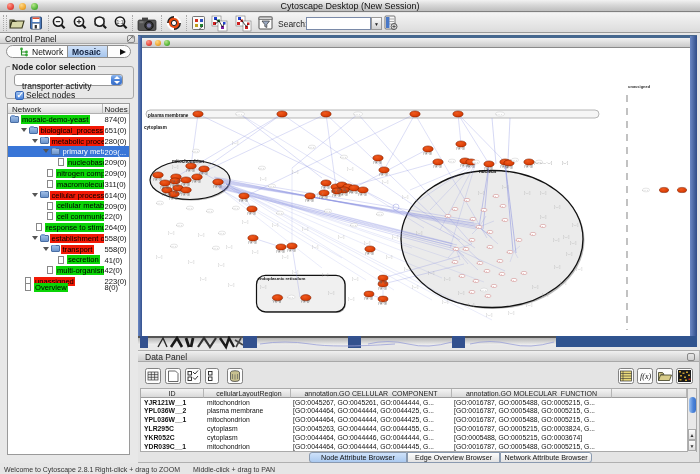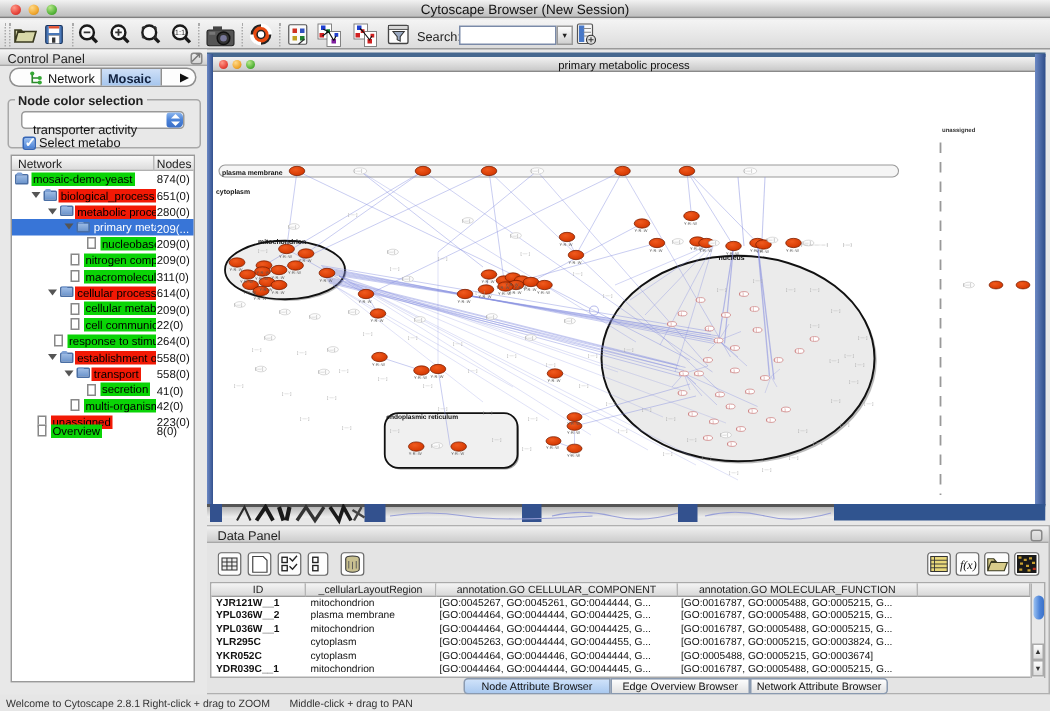--- a/index.html
+++ b/index.html
@@ -63,21 +63,21 @@
 .btab{position:absolute;top:452px;height:11px;border:1px solid #8a9ab0;background:linear-gradient(#fdfdfd,#e2e2e2);font-size:7.2px;color:#111;text-align:center;line-height:10px;margin-left:31px;}
 #statusbar{position:absolute;left:0;top:463px;width:700px;height:11px;background:#e6e6e6;font-size:7px;color:#333;}
 #statusbar span{position:absolute;top:2.5px;}
 </style></head>
 <body>
 <div id="app">
 <div id="titlebar">
  <div class="mbtn" style="left:7px;background:radial-gradient(circle at 35% 30%,#ff9a8a,#e8463c 60%,#b02820);"></div>
  <div class="mbtn" style="left:19px;background:radial-gradient(circle at 35% 30%,#ffd988,#f0a830 60%,#c07810);"></div>
  <div class="mbtn" style="left:31px;background:radial-gradient(circle at 35% 30%,#b8e88a,#58b63c 60%,#2f8818);"></div>
- <div class="t">Cytoscape Browser (New Session)</div>
+ <div class="t">Cytoscape Desktop (New Session)</div>
 </div>
 <div id="toolbar">
  <div class="sep" style="left:3px"></div>
       <div class="sep" style="left:5.5px"></div>
  <div class="sep" style="left:48px"></div>
       <div class="sep" style="left:132px"></div>
  <div class="sep" style="left:161px"></div>
       <div class="sep" style="left:186px"></div>
  <svg class="abs" style="left:0;top:0" width="400" height="20" viewBox="0 0 400 20">
         <path d="M10 15 L12 8 L24 8 L22 15 Z M10 15 L10 7 L14 7 L15.5 8.5 L12 8.5" fill="#d8d8a8" stroke="#3a3a20" stroke-width="1.1"></path>
@@ -165,21 +165,21 @@
       </svg>
 </div>
 <div id="grpbox">
       <div class="lbl">Node color selection</div>
  <div id="combo">
         <div class="t">transporter activity</div>
         <div class="btn"></div>
       </div>
  <div id="chk"></div>
 </div>
-<div id="chk-lbl">Select metabo</div>
+<div id="chk-lbl">Select nodes</div>
 <div id="treebox">
 <div id="treehead">
         <span class="n1">Network</span>
         <div class="vl"></div>
         <span class="n2">Nodes</span>
       </div>
 <div class="trow" style="top:10.0px">
         <div class="fold" style="left:2.0px"></div>
         <div class="lab g" style="left:12.5px;max-width:83.0px;overflow:hidden">mosaic-demo-yeast</div>
         <div class="cnt">874(0)</div>
@@ -271,21 +271,20 @@
         <div class="cnt">8(0)</div>
       </div>
 </div>
 <div id="netwin-t"></div>
 <div id="netwin-l"></div>
 <div id="netwin-r"></div>
 <div id="nettitle">
  <div class="mbtn" style="left:4px;top:2px;width:6px;height:6px;background:radial-gradient(circle at 35% 30%,#ff9a8a,#e8463c 60%,#b02820);"></div>
  <div class="mbtn" style="left:13px;top:2px;width:6px;height:6px;background:radial-gradient(circle at 35% 30%,#ffd988,#f0a830 60%,#c07810);"></div>
  <div class="mbtn" style="left:22px;top:2px;width:6px;height:6px;background:radial-gradient(circle at 35% 30%,#b8e88a,#58b63c 60%,#2f8818);"></div>
- <div class="t">primary metabolic process</div>
 </div>
 <div id="netcanvas"><svg width="548" height="288" viewBox="0 0 548 288">
 <defs>
           <radialGradient id="rg" cx="0.4" cy="0.35" r="0.8">
 <stop offset="0" stop-color="#f05a1e"></stop>
             <stop offset="0.7" stop-color="#d83c04"></stop>
             <stop offset="1" stop-color="#b02e00"></stop>
 </radialGradient>
         </defs>
 <ellipse cx="351.5" cy="192.5" rx="91" ry="68.5" fill="#777" opacity="0.5"></ellipse>

